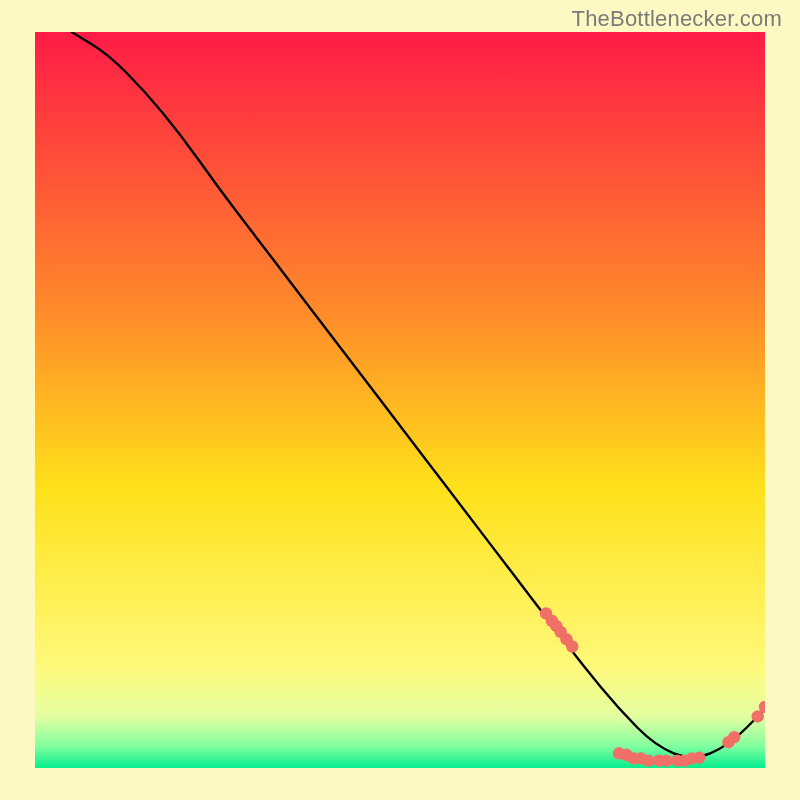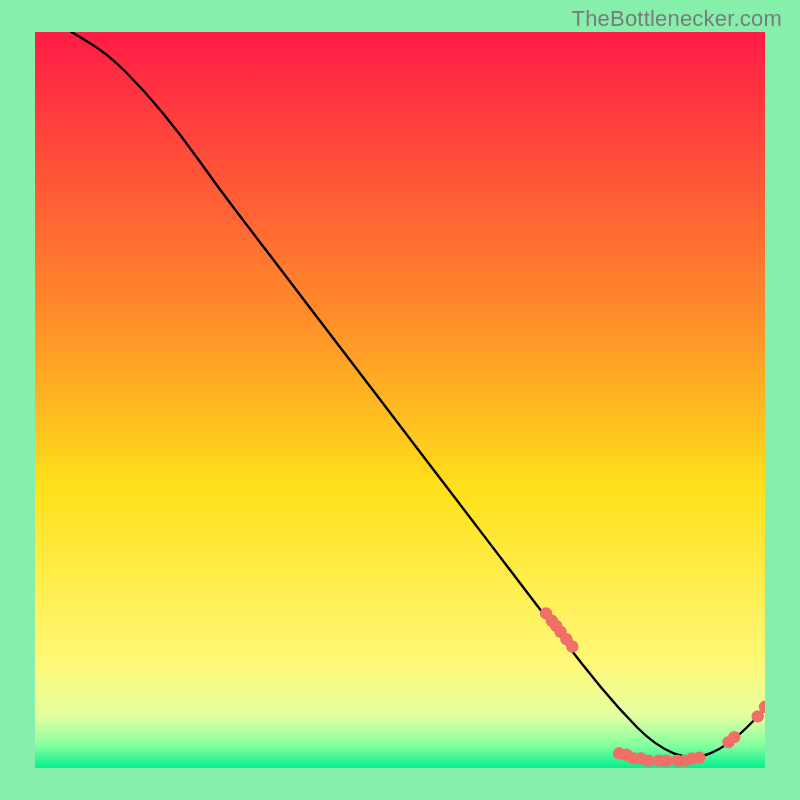--- a/index.html
+++ b/index.html
@@ -8,21 +8,21 @@
     width: 800px;
     height: 800px;
     background: #000000;
     font-family: Arial, Helvetica, sans-serif;
     overflow: hidden;
   }
   .frame {
     position: relative;
     width: 800px;
     height: 800px;
-    background: #86efac;
+    background: #fef9c3;
   }
   .watermark {
     position: absolute;
     top: 6px;
     right: 18px;
     color: #7b7b7b;
     font-size: 22px;
     letter-spacing: 0.2px;
     user-select: none;
   }

